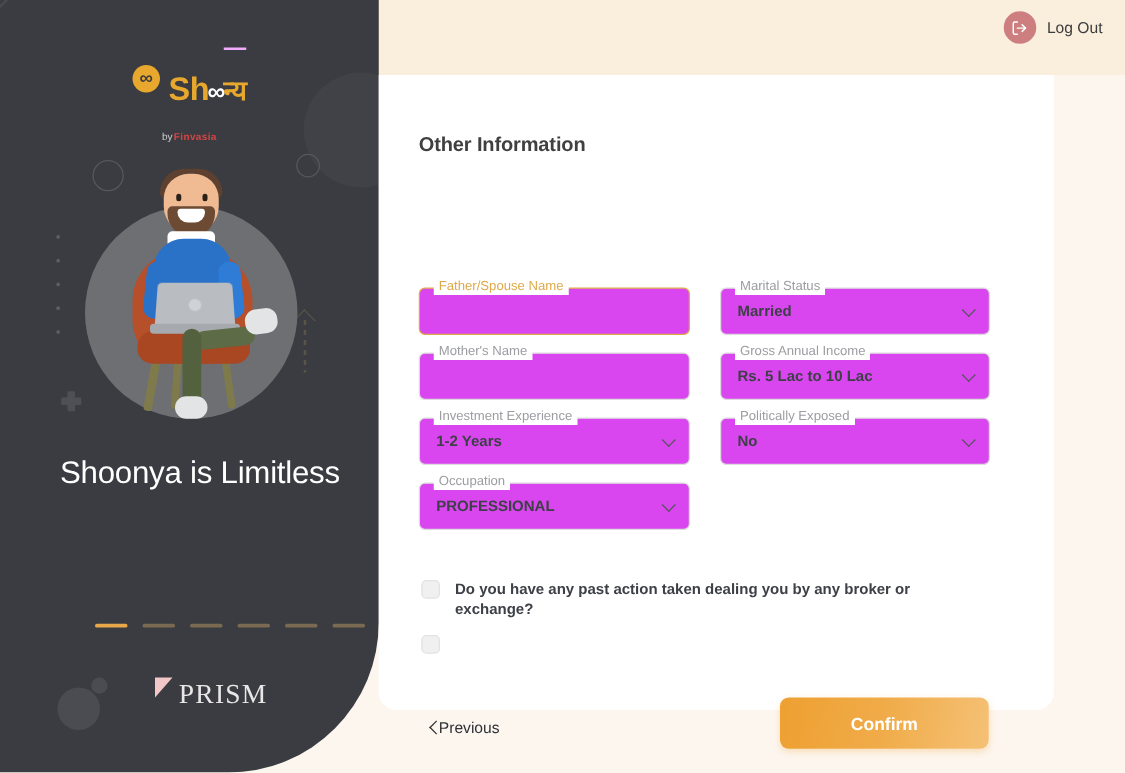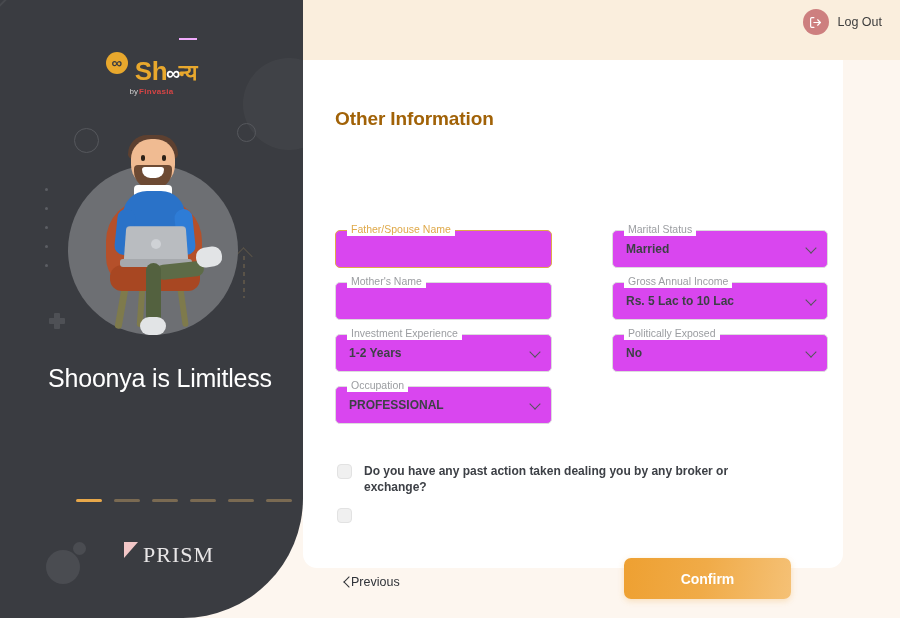--- a/index.html
+++ b/index.html
@@ -59,21 +59,21 @@
   }
   .logo-inf {
     color: #ffffff; font-size: 20px; margin: 0 -1px;
   }
   .logo-dev {
     color: #e8a82d; font-size: 22px; font-weight: 600;
     border-top: 2px solid #f0abfc; padding-top: 16px; margin-left: 0px;
     font-family: Liberation Mono, monospace;
   }
   .logo-sub {
-    margin-top: 0; font-size: 8px; color: #cfcfcf; display: flex; gap: 1px; align-items: center; text-align: right;
+    margin-top: 18px; font-size: 8px; color: #cfcfcf; display: flex; gap: 1px; align-items: center; text-align: right;
   }
   .logo-sub b { color: #d64545; font-weight: 700; letter-spacing: 0.3px; }
 
   .dots-col { position: absolute; left: 45px; top: 188px; }
   .dots-col span {
     display: block; width: 3px; height: 3px; border-radius: 50%;
     background: #5c5e63; margin-bottom: 16px;
   }
   .plus-shape {
     position: absolute; left: 49px; top: 313px; width: 16px; height: 16px;
@@ -237,21 +237,21 @@
   .logout-label { font-size: 12.5px; color: #3c3c3c; }
 
   
   .card {
     position: absolute; left: 303px; top: 60px; width: 540px; height: 508px;
     background: #ffffff; border-radius: 0 0 14px 14px;
     z-index: 8;
   }
   .card-title {
     position: absolute; left: 32px; top: 48px;
-    font-size: 19px; font-weight: 700; color: #a16207; letter-spacing: -0.1px;
+    font-size: 16px; font-weight: 700; color: #404040; letter-spacing: -0.1px;
   }
 
   
   .form { position: absolute; left: 32px; top: 100px; width: 480px; }
   .fld {
     position: absolute; width: 217px; height: 38px;
     border: 1px solid #dcdcdc; border-radius: 5px; background: #d946ef;
   }
   .fld.focus { border: 1.6px solid #dfa94a; }
   .fld .lab {
@@ -279,21 +279,21 @@
     font-family: "Liberation Sans", sans-serif; background: transparent;
   }
 
   #f-father  { left: 0;   top: 70px; }
   #f-mother  { left: 0;   top: 122px; }
   #f-invexp  { left: 0;   top: 174px; }
   #f-occ     { left: 0;   top: 226px; }
   #f-marital { left: 241px; top: 70px; }
   #f-income  { left: 241px; top: 122px; }
   #f-pep     { left: 241px; top: 174px; }
-  #f-marital,#f-income,#f-pep { width: 216px; margin-left: 36px; }
+  #f-marital,#f-income,#f-pep { width: 216px; }
 
   
   .chk-row {
     position: absolute; display: flex; align-items: flex-start; gap: 12px;
   }
   #cb1 { left: 2px; top: 303px; width: 420px; }
   #cb2 { left: 2px; top: 347px; width: 420px; }
   .cbox {
     width: 15px; height: 15px; border-radius: 4px;
     background: #f0f0f0; border: 1px solid #e2e2e2; flex: 0 0 auto; margin-top: 1px;

